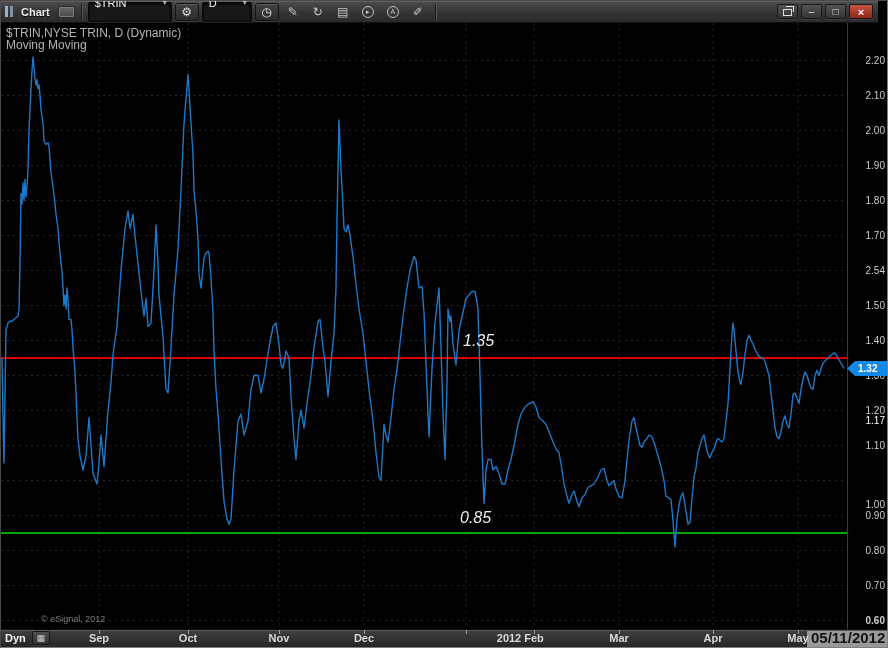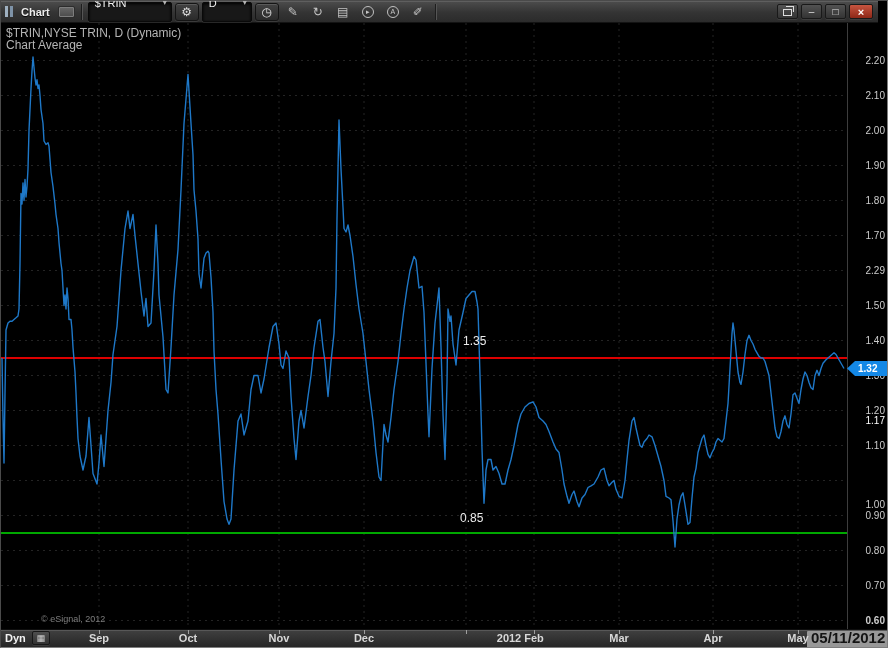--- a/index.html
+++ b/index.html
@@ -48,21 +48,21 @@
   #chart{position:absolute;top:22px;left:0;width:886px;height:606px;background:#000;}
   #plot-svg{position:absolute;top:0;left:0;}
   .hdr{position:absolute;left:5px;top:4px;color:#b4b4b4;font-size:12px;line-height:12px;z-index:5;}
   .watermark{position:absolute;left:4px;top:591px;color:#7c7c7c;font-size:9px;z-index:5;padding-left:36px;}
   .price-label{position:absolute;left:850px;width:34px;text-align:right;color:#cdcdcd;
     font-size:10px;line-height:11px;z-index:4;}
   .price-label.ma{color:#ffffff;}
   .price-badge{position:absolute;left:846px;width:41px;height:15px;box-sizing:border-box;
     color:#fff;font-size:10px;font-weight:bold;line-height:15px;padding-left:11px;z-index:6;
     clip-path:polygon(0 50%,8px 0,100% 0,100% 100%,8px 100%);}
-  .annot{position:absolute;color:#ececec;font-size:12px;line-height:14px;z-index:5;}
+  .annot{position:absolute;color:#ececec;font-size:16px;line-height:14px;z-index:5;font-style:italic;}
   
   #timebar{position:absolute;left:0;right:0;top:628px;height:18px;box-sizing:border-box;
     background:linear-gradient(#404040,#262626);border-top:1px solid #0e0e0e;box-shadow:inset 0 1px 0 #585858;}
   .mode-label{position:absolute;left:4px;top:2px;color:#f2f2f2;font-size:11px;font-weight:bold;}
   .mode-btn{position:absolute;left:31px;top:1px;width:18px;height:14px;box-sizing:border-box;
     border:1px solid #171717;border-radius:2px;background:linear-gradient(#4e4e4e,#323232);
     color:#cfcfcf;font-size:9px;line-height:12px;text-align:center;box-shadow:0 1px 0 rgba(255,255,255,.08);}
   .month-label{position:absolute;top:2px;transform:translateX(-50%);color:#d8d8d8;
     font-size:11px;font-weight:bold;}
   .month-tick{position:absolute;top:0;width:1px;height:4px;background:#a0a0a0;}
@@ -125,21 +125,21 @@
       </div>
       <div class="wbtn close">
         <span>×</span>
       </div>
     </div>
   </div>
 
   <div id="chart">
     <div class="hdr">
       <div>$TRIN,NYSE TRIN, D (Dynamic)</div>
-      <div>Chart Average</div>
+      <div>Moving Moving</div>
     </div>
     <div class="watermark">© eSignal, 2012</div>
   <svg width="886" height="606" id="plot-svg">
         <line x1="0" y1="597.5" x2="846" y2="597.5" stroke="#242424" stroke-width="1" stroke-dasharray="2 4"></line>
         <line x1="0" y1="562.5000000000001" x2="846" y2="562.5000000000001" stroke="#242424" stroke-width="1" stroke-dasharray="2 4"></line>
         <line x1="0" y1="527.5000000000001" x2="846" y2="527.5000000000001" stroke="#242424" stroke-width="1" stroke-dasharray="2 4"></line>
         <line x1="0" y1="492.5000000000001" x2="846" y2="492.5000000000001" stroke="#242424" stroke-width="1" stroke-dasharray="2 4"></line>
         <line x1="0" y1="457.50000000000006" x2="846" y2="457.50000000000006" stroke="#242424" stroke-width="1" stroke-dasharray="2 4"></line>
         <line x1="0" y1="422.5000000000001" x2="846" y2="422.5000000000001" stroke="#242424" stroke-width="1" stroke-dasharray="2 4"></line>
         <line x1="0" y1="387.50000000000006" x2="846" y2="387.50000000000006" stroke="#242424" stroke-width="1" stroke-dasharray="2 4"></line>
@@ -170,21 +170,21 @@
       <div class="price-label" style="top: 591.5px; font-weight: bold;">0.60</div>
       <div class="price-label" style="top: 556.5px;">0.70</div>
       <div class="price-label" style="top: 521.5px;">0.80</div>
       <div class="price-label" style="top: 486.5px;">0.90</div>
       <div class="price-label" style="top: 476px;">1.00</div>
       <div class="price-label" style="top: 416.5px;">1.10</div>
       <div class="price-label" style="top: 381.5px;">1.20</div>
       <div class="price-label" style="top: 346.5px;">1.30</div>
       <div class="price-label" style="top: 311.5px;">1.40</div>
       <div class="price-label" style="top: 276.5px;">1.50</div>
-      <div class="price-label" style="top: 241.5px;">2.29</div>
+      <div class="price-label" style="top: 241.5px;">2.54</div>
       <div class="price-label" style="top: 206.5px;">1.70</div>
       <div class="price-label" style="top: 171.5px;">1.80</div>
       <div class="price-label" style="top: 136.5px;">1.90</div>
       <div class="price-label" style="top: 101.5px;">2.00</div>
       <div class="price-label" style="top: 66.5px;">2.10</div>
       <div class="price-label" style="top: 31.5px;">2.20</div>
       <div class="price-label ma" style="top: 392px;">1.17</div>
       <div class="price-badge" style="top: 338px; background: rgb(20, 136, 230);">1.32</div>
       <div class="annot" style="left: 462px; top: 311px;">1.35</div>
       <div class="annot" style="left: 459px; top: 488px;">0.85</div>

